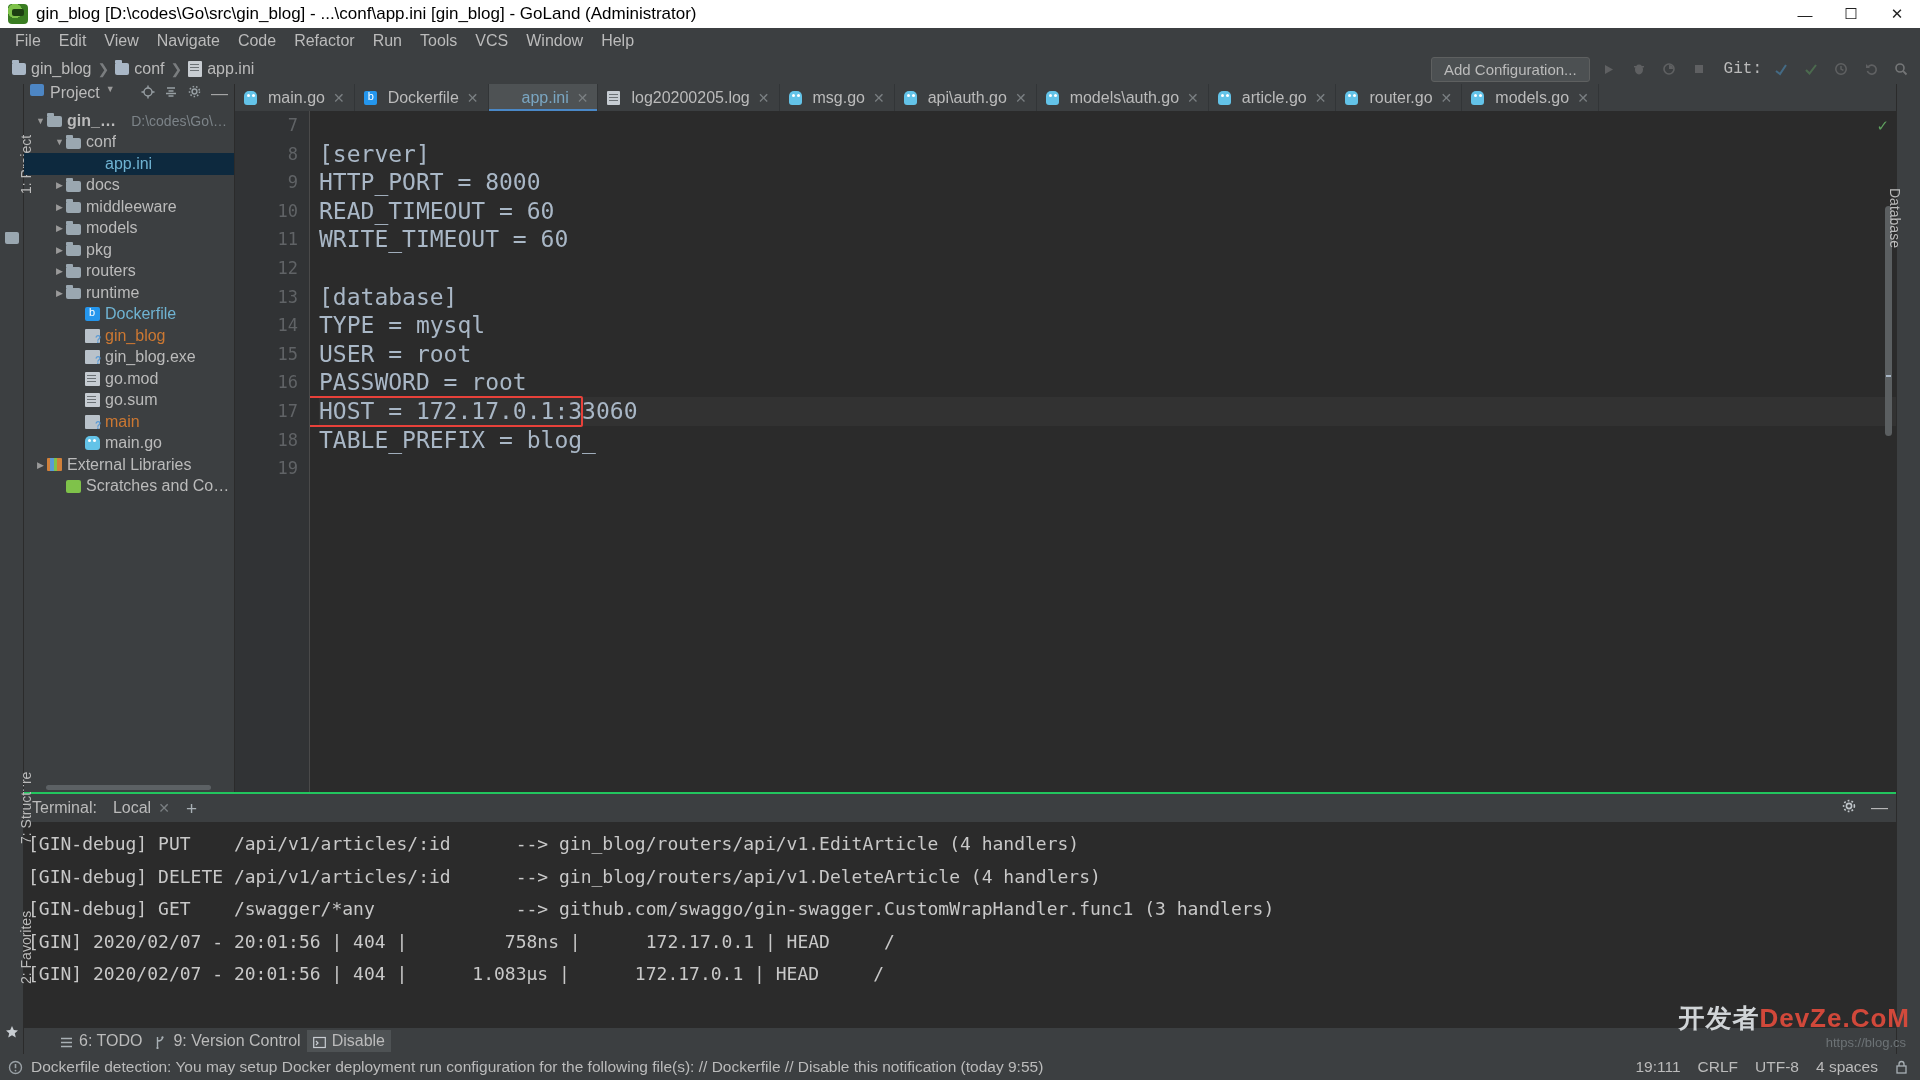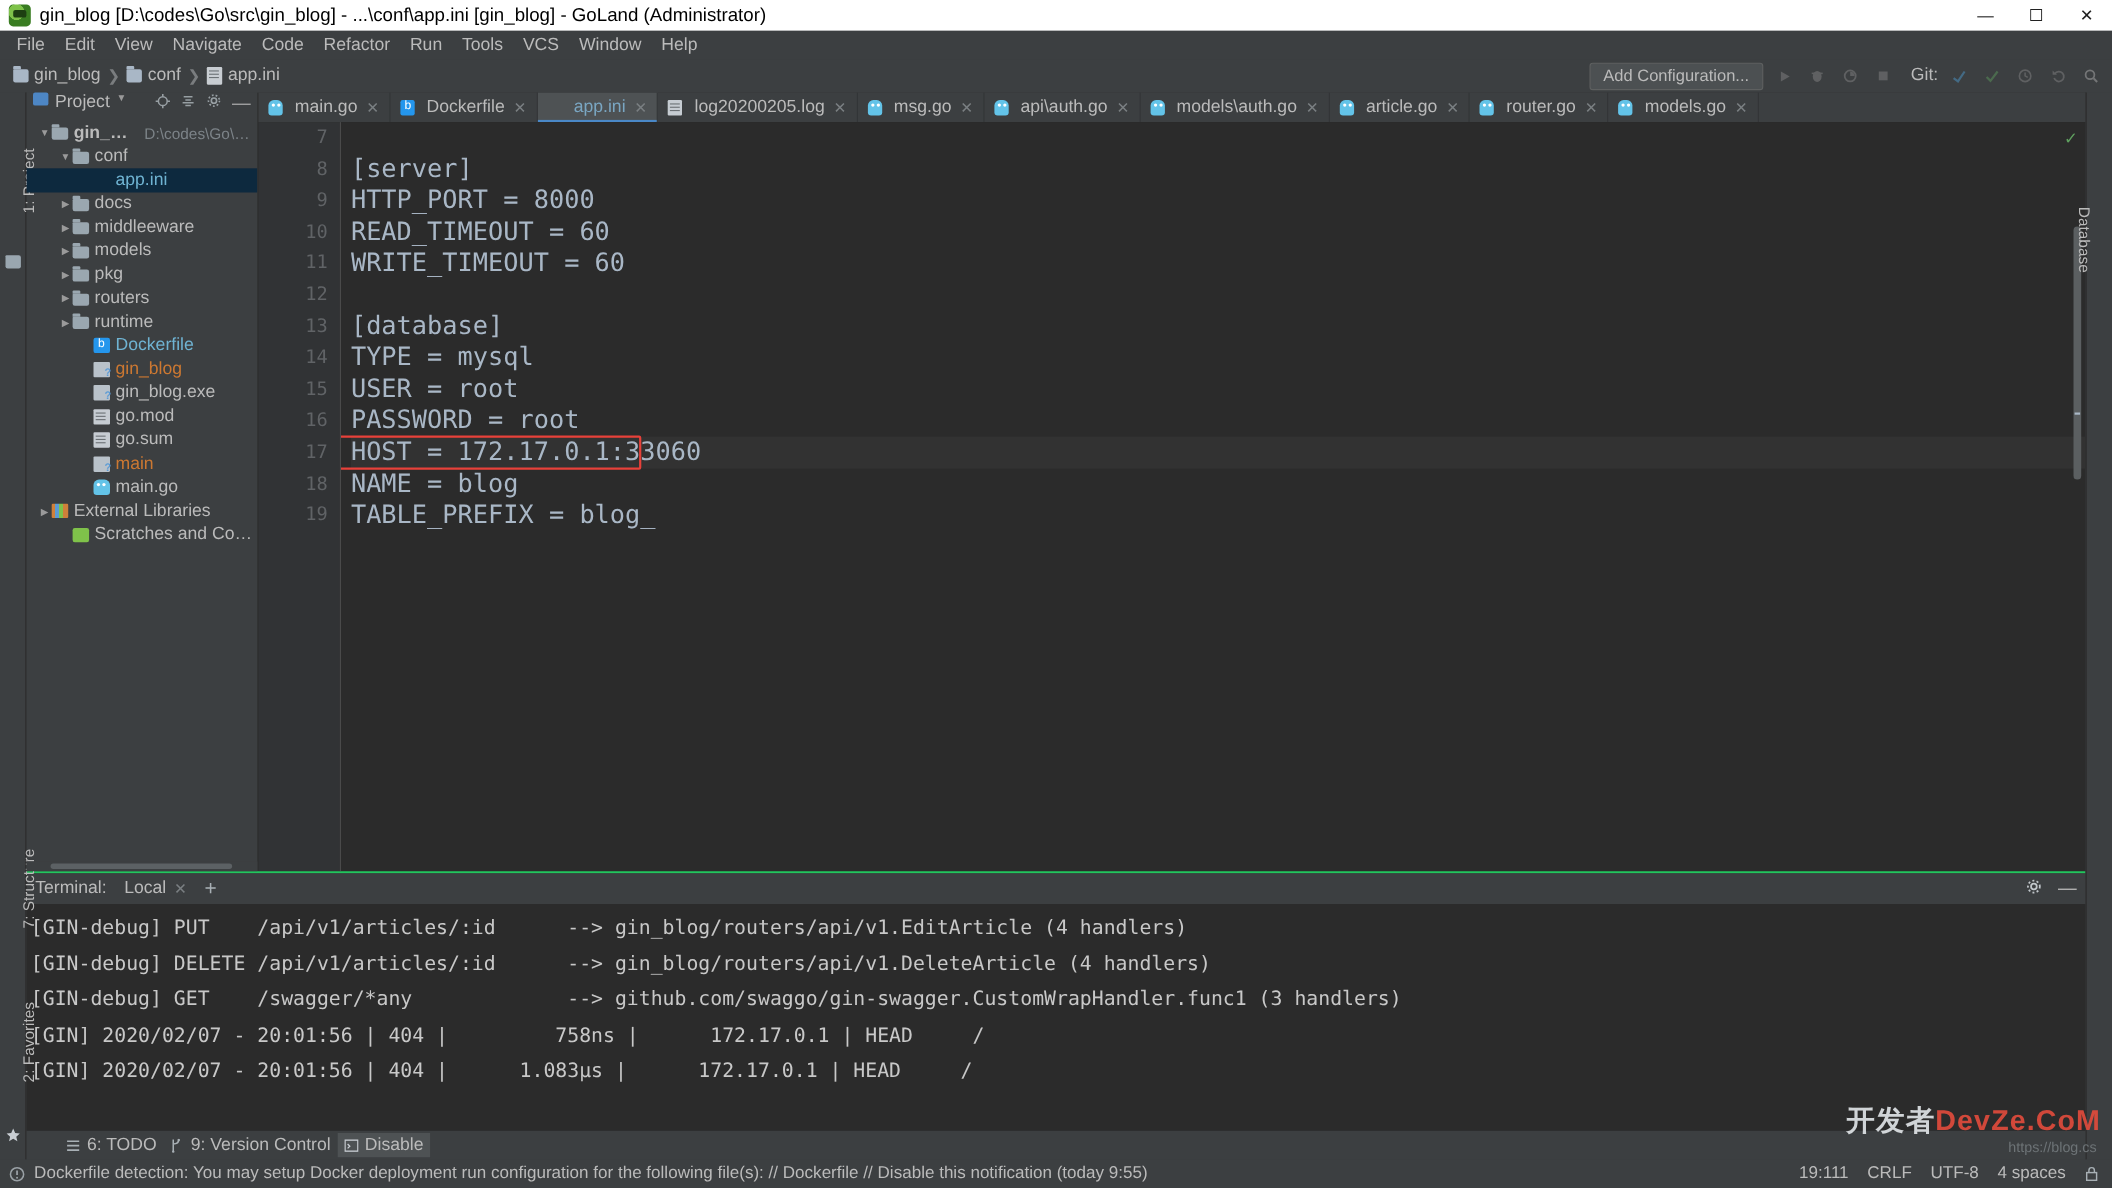--- a/index.html
+++ b/index.html
@@ -49,21 +49,21 @@
   .ficon.folder:before{content:"";position:absolute;left:0;top:-3px;width:7px;height:3px;background:#a9b7c6;border-radius:1px 1px 0 0;}
   .ficon.ini { background:#c8cdd2; border-radius:1px; }
   .ficon.ini:after{content:"";position:absolute;left:2px;top:3px;right:3px;height:1px;
     box-shadow:0 0 0 0 #6c7276, 0 3px 0 0 #6c7276, 0 6px 0 0 #6c7276;background:#6c7276;}
   .navbar-right { position:absolute; right:8px; display:flex; align-items:center; gap:8px; }
   .addcfg {
     border:1px solid #5e6060; background:#4c5052; color:#bbbbbb;
     padding:3px 12px; font-size:15px; border-radius:3px; white-space:nowrap;
   }
   .run-ico { width:22px; height:22px; display:flex; align-items:center; justify-content:center; opacity:.45; }
-  .git-label { font-size:16px; margin-left:6px; }
+  .git-label { font-size:16px; margin-left:6px;font-family:Liberation Mono, monospace; }
 
   
   .body { flex:1; display:flex; min-height:0; }
 
   
   .leftstrip { width:24px; flex:0 0 24px; background:#3c3f41; position:relative;
     border-right:1px solid #2b2b2b; }
   .vtext { position:absolute; transform:rotate(-90deg); transform-origin:left top;
     white-space:nowrap; font-size:14px; color:#bbbbbb; }
   .vtext.project { left:18px; top:110px; }
@@ -496,21 +496,20 @@
                 <div class="cl">[server]</div>
                 <div class="cl">HTTP_PORT = 8000</div>
                 <div class="cl">READ_TIMEOUT = 60</div>
                 <div class="cl">WRITE_TIMEOUT = 60</div>
                 <div class="cl"></div>
                 <div class="cl">[database]</div>
                 <div class="cl">TYPE = mysql</div>
                 <div class="cl">USER = root</div>
                 <div class="cl">PASSWORD = root</div>
                 <div class="cl hl">HOST = 172.17.0.1:33060</div>
-                <div class="cl">NAME = blog</div>
                 <div class="cl">TABLE_PREFIX = blog_</div>
               </div>
             <div class="ed-scroll"></div>
             <div class="ed-mark"></div>
             <div class="ed-check">✓</div>
           </div>
         </div>
       </div>
 
       <div class="terminal">

